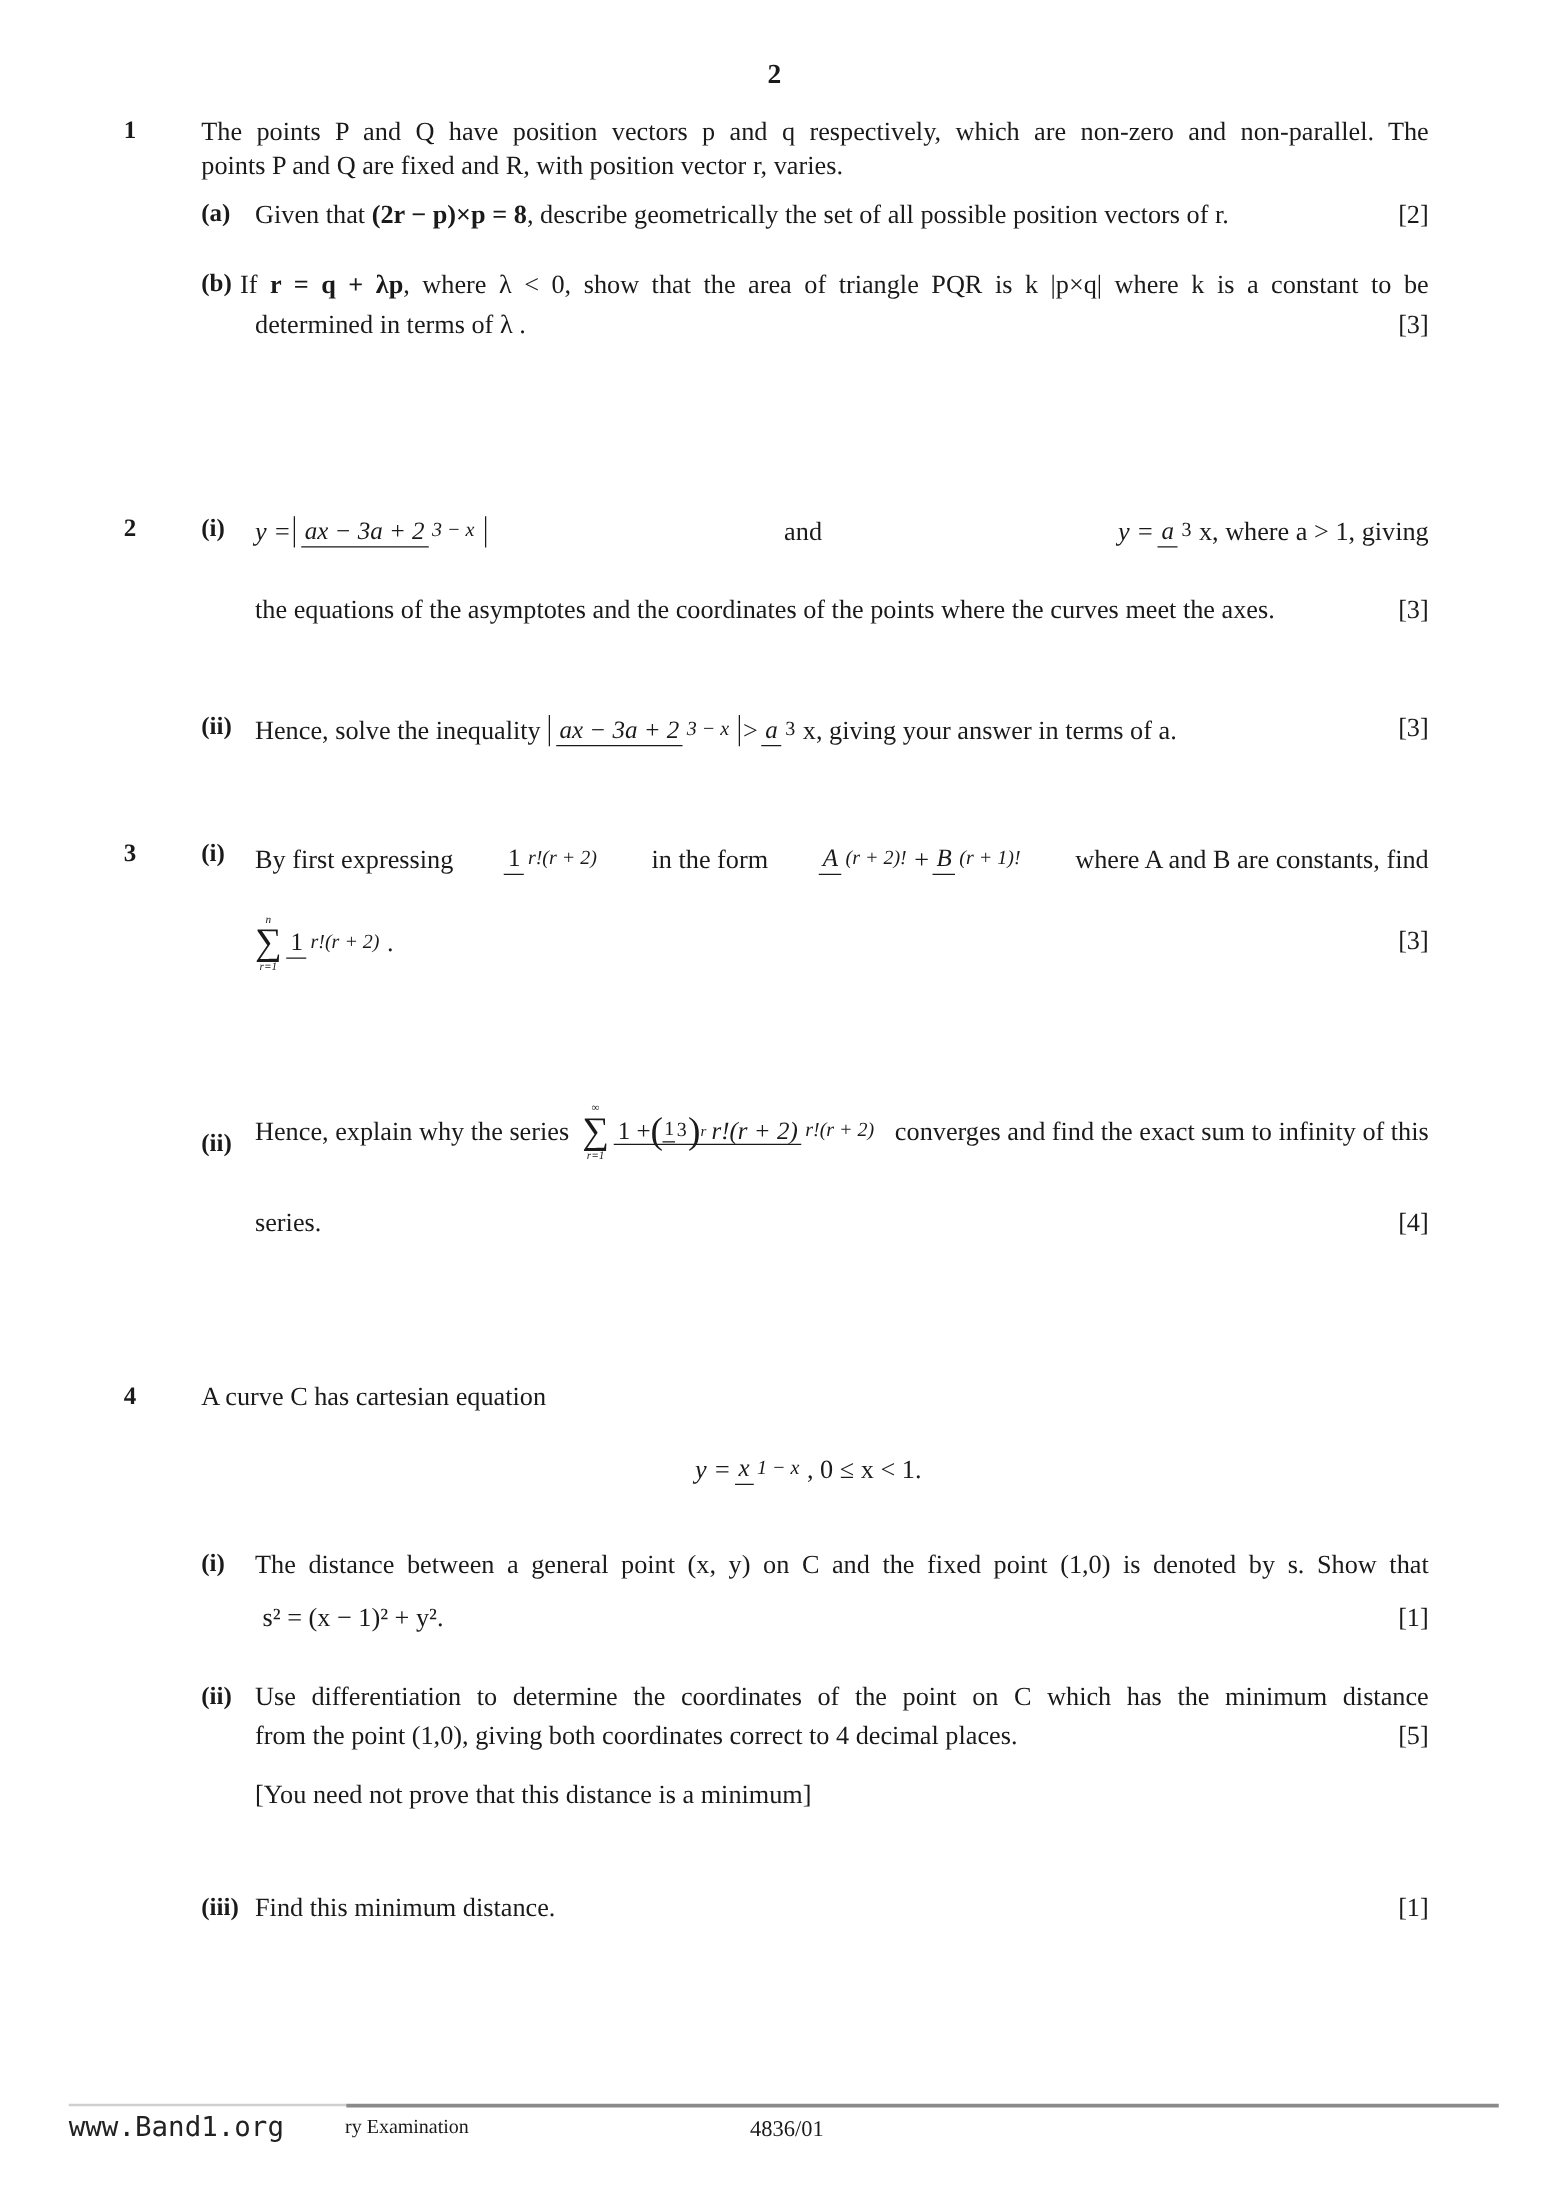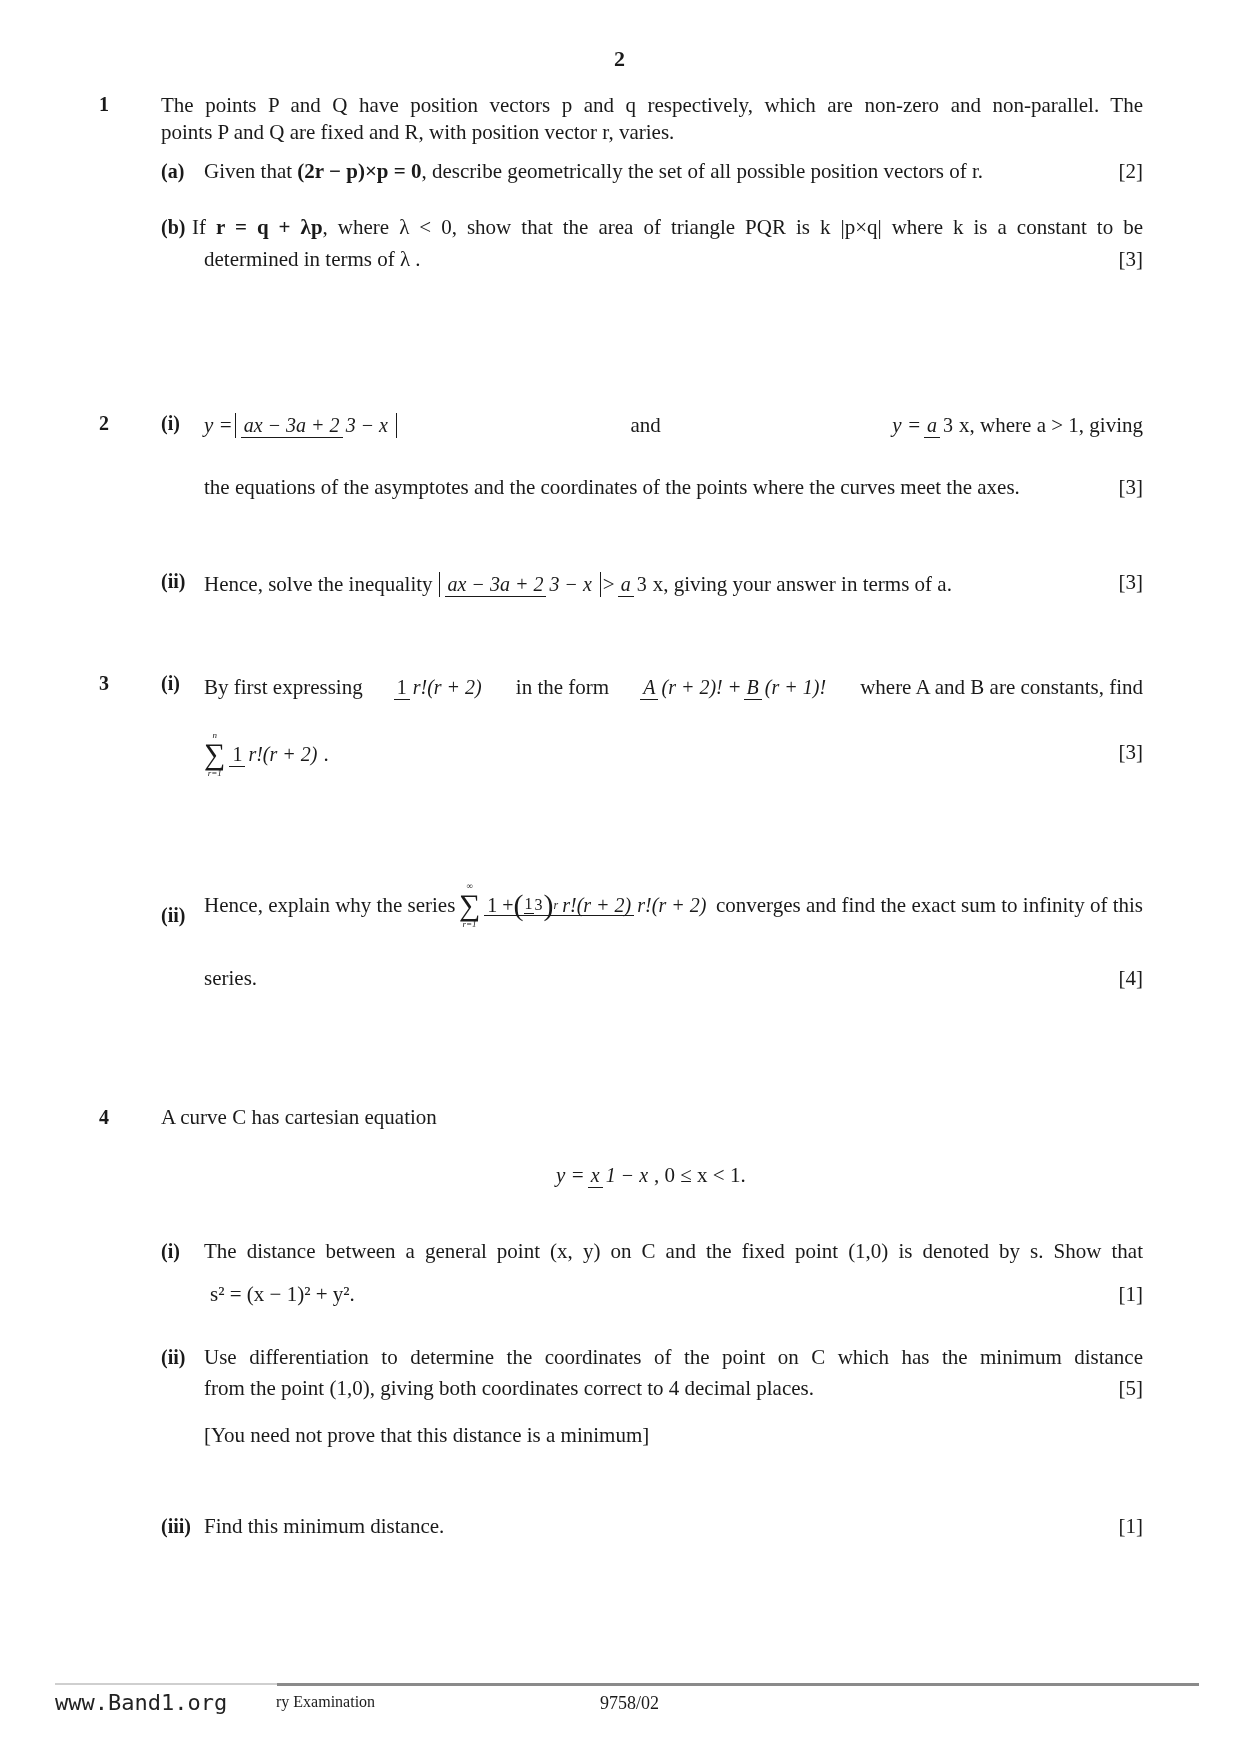--- a/index.html
+++ b/index.html
@@ -12,21 +12,21 @@
     .page-num { left: 0; width: 1239px; top: 46px; text-align: center; font-weight: bold; font-size: 22px; }
     .qnum { font-weight: bold; font-size: 20px; left: 99px; }
     .part-label { font-weight: bold; font-size: 20px; }
     .marks { right: 96px; font-size: 21px; }
     .line { left: 161px; right: 96px; line-height: 27px; }
     .justify { text-align: justify; text-align-last: justify; }
     i { font-style: italic; }
     b.v { font-weight: bold; }
     .frac { display: inline-flex; flex-direction: row; align-items: center; vertical-align: middle; margin: 0 3px; }
     .frac .num { border-bottom: 1.4px solid #1a1a1a; padding: 0 3px; line-height: 24px; font-size: 20px; }
-    .frac .den { padding: 0 3px; line-height: 24px; font-size: 20px; }
+    .frac .den { padding: 0 3px; line-height: 24px; font-size: 16px; }
     .absval { display: inline-flex; align-items: center; vertical-align: middle; border-left: 1.4px solid #1a1a1a; border-right: 1.4px solid #1a1a1a; padding: 0 2px; margin: 0 2px; }
     .sigma { display: inline-flex; flex-direction: column; align-items: center; vertical-align: middle; line-height: 10px; margin-right: 1px; }
     .sigma .sym { font-size: 30px; line-height: 28px; }
     .sigma .lim { font-size: 9px; line-height: 10px; }
     .bigparen { font-size: 30px; vertical-align: middle; }
     sup { font-size: 12px; }
     .footer-rule-grey { left: 55px; width: 222px; top: 1683px; height: 2px; background: #cfcfcf; }
     .footer-rule-dark { left: 277px; width: 922px; top: 1683px; height: 3px; background: #8a8a8a; }
     .footer-site { left: 55px; top: 1690px; font-family: "DejaVu Sans Mono", "Liberation Mono", monospace; font-size: 22px; color: #222; }
     .footer-exam { left: 276px; top: 1693px; font-size: 16px; }
@@ -39,21 +39,21 @@
 
 <div>
   <div class="abs qnum" style="top:93px;">1</div>
   <div class="abs line justify" style="top:92px;">The points P and Q have position vectors p and q respectively, which are non-zero and non-parallel. The</div>
   <div class="abs line" style="top:119px;">points P and Q are fixed and R, with position vector r, varies.</div>
 
   <div>
     <span class="abs part-label" style="left:161px; top:160px;">(a)</span>
     <div class="abs" style="left:204px; top:159px;">
       <span>Given that</span>
-      <b class="v">(2r − p)×p = 0</b><span>, describe geometrically the set of all possible position vectors of r.</span>
+      <b class="v">(2r − p)×p = 8</b><span>, describe geometrically the set of all possible position vectors of r.</span>
     </div>
     <span class="abs marks" style="top:159px;">[2]</span>
   </div>
 
   <div>
     <span class="abs part-label" style="left:161px; top:216px;">(b)</span>
     <div class="abs justify" style="left:192px; right:96px; top:215px;">
       <span>If</span>
       <b class="v">r = q + λp</b><span>, where λ &lt; 0, show that the area of triangle PQR is k |p×q| where k is a constant to be</span>
     </div>
@@ -214,14 +214,14 @@
     <div class="abs" style="left:204px; top:1514px;">Find this minimum distance.</div>
     <span class="abs marks" style="top:1514px;">[1]</span>
   </div>
 </div>
 
 <div>
   <div class="abs footer-rule-grey"></div>
   <div class="abs footer-rule-dark"></div>
   <div class="abs footer-site">www.Band1.org</div>
   <div class="abs footer-exam">ry Examination</div>
-  <div class="abs footer-code">9758/02</div>
+  <div class="abs footer-code">4836/01</div>
 </div>
 
 </body></html>

